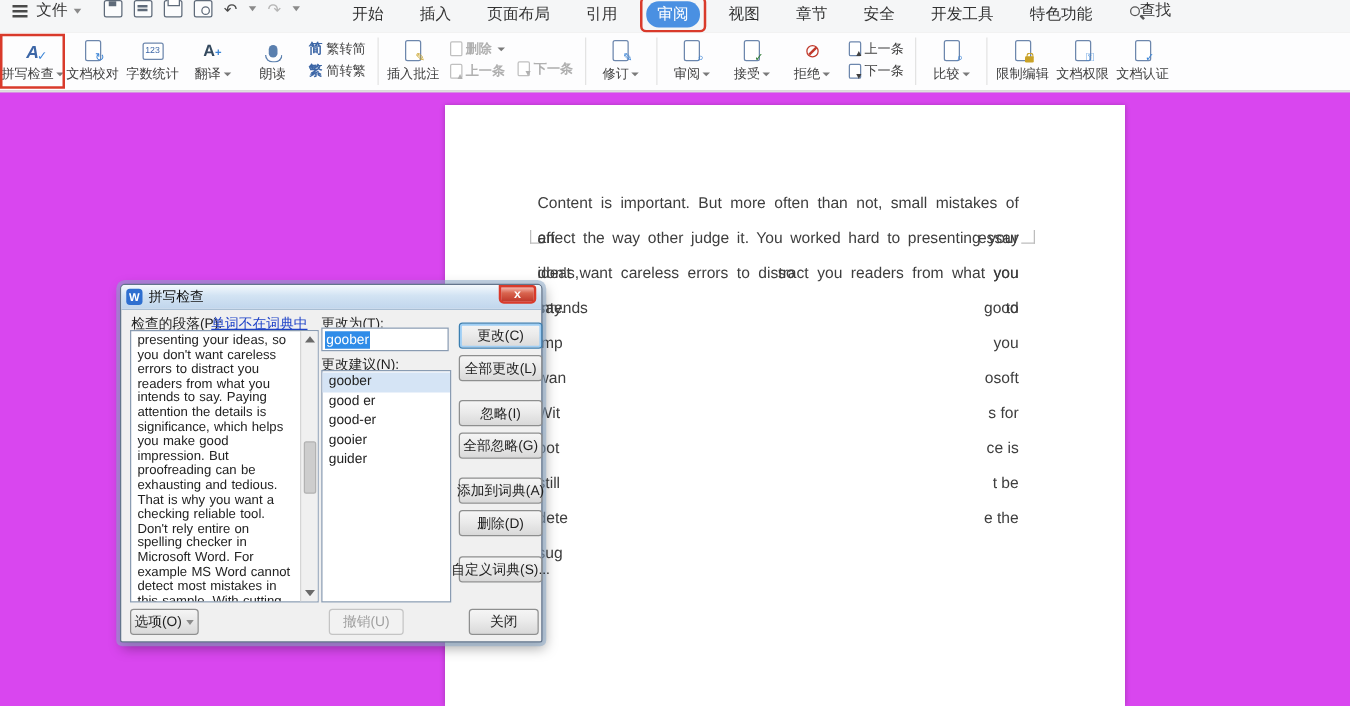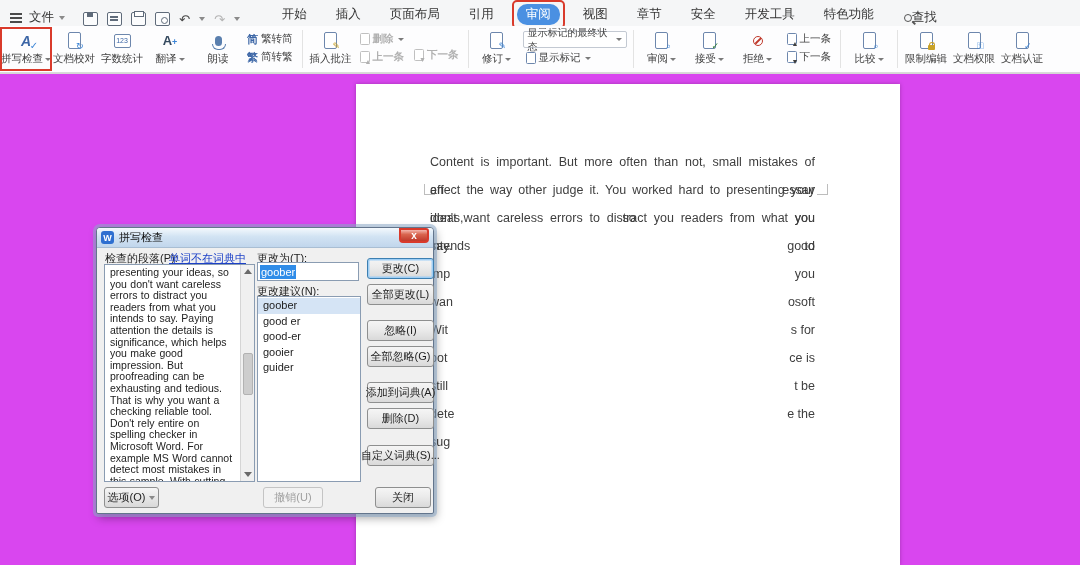--- a/index.html
+++ b/index.html
@@ -2,21 +2,21 @@
 <html><head>
 <meta charset="utf-8">
 <style>
   * { margin:0; padding:0; box-sizing:border-box; }
   html,body { width:1080px; height:565px; overflow:hidden;
     font-family:"Liberation Sans","DejaVu Sans",sans-serif; }
   body { position:relative; background:#d6d6d6; }
 
   
   .topbar { position:absolute; left:0; top:0; width:1080px; height:26px;
-    background:#f5f6f7; display:flex; align-items:flex-end; font-size:12.5px; color:#333; }
+    background:#f5f6f7; display:flex; align-items:flex-start; font-size:12.5px; color:#333; }
   .filemenu { display:flex; align-items:center; gap:5px; padding:0 10px 0 8px; cursor:default; }
   .hamb { width:12px; height:2px; background:#4a4a4a; box-shadow:0 -4px 0 #4a4a4a, 0 4px 0 #4a4a4a; margin:0 2px; }
   .tinycaret { width:0; height:0; border-left:3.5px solid transparent; border-right:3.5px solid transparent; border-top:4px solid #8a8a8a; }
   .quickicons { display:flex; align-items:center; gap:9px; padding:0 8px; }
   .qic { width:15px; height:14px; border:1.2px solid #5f6b7a; border-radius:2px; position:relative; background:#fbfcfd; }
   .qic.save::after { content:""; position:absolute; left:3px; top:0; width:6px; height:4px; background:#5f6b7a; }
   .qic.export::after { content:""; position:absolute; left:2px; top:3px; width:8px; height:1.5px; background:#5f6b7a; box-shadow:0 3px 0 #5f6b7a; }
   .qic.print::after { content:""; position:absolute; left:2px; top:-2px; width:8px; height:4px; border:1.2px solid #5f6b7a; background:#fff; }
   .qic.preview::after { content:""; position:absolute; right:1px; bottom:1px; width:5px; height:5px; border:1.2px solid #5f6b7a; border-radius:50%; background:#fff; }
   .uglyph { font-size:13px; color:#4a4a4a; line-height:1; }
@@ -257,31 +257,20 @@
       <span class="bigicon">
           <span class="icdoc">
             <span class="ov" style="color:#3c85d6">✎</span>
           </span>
         </span>
       <span class="blabel">
           <span>修订</span>
           <span class="caret"></span>
         </span>
     </div>
-    <div class="smallcol">
-      <div class="combo">
-        <span>显示标记的最终状态</span>
-        <span class="caret"></span>
-      </div>
-      <div class="smallbtn">
-        <span class="sic"></span>
-        <span>显示标记</span>
-        <span class="caret"></span>
-      </div>
-    </div>
   </div>
   <div class="rdiv"></div>
 
   <div class="rgroup">
     <div class="bigbtn">
       <span class="bigicon">
           <span class="icdoc">
             <span class="ov" style="color:#3c85d6">⌕</span>
           </span>
         </span>

